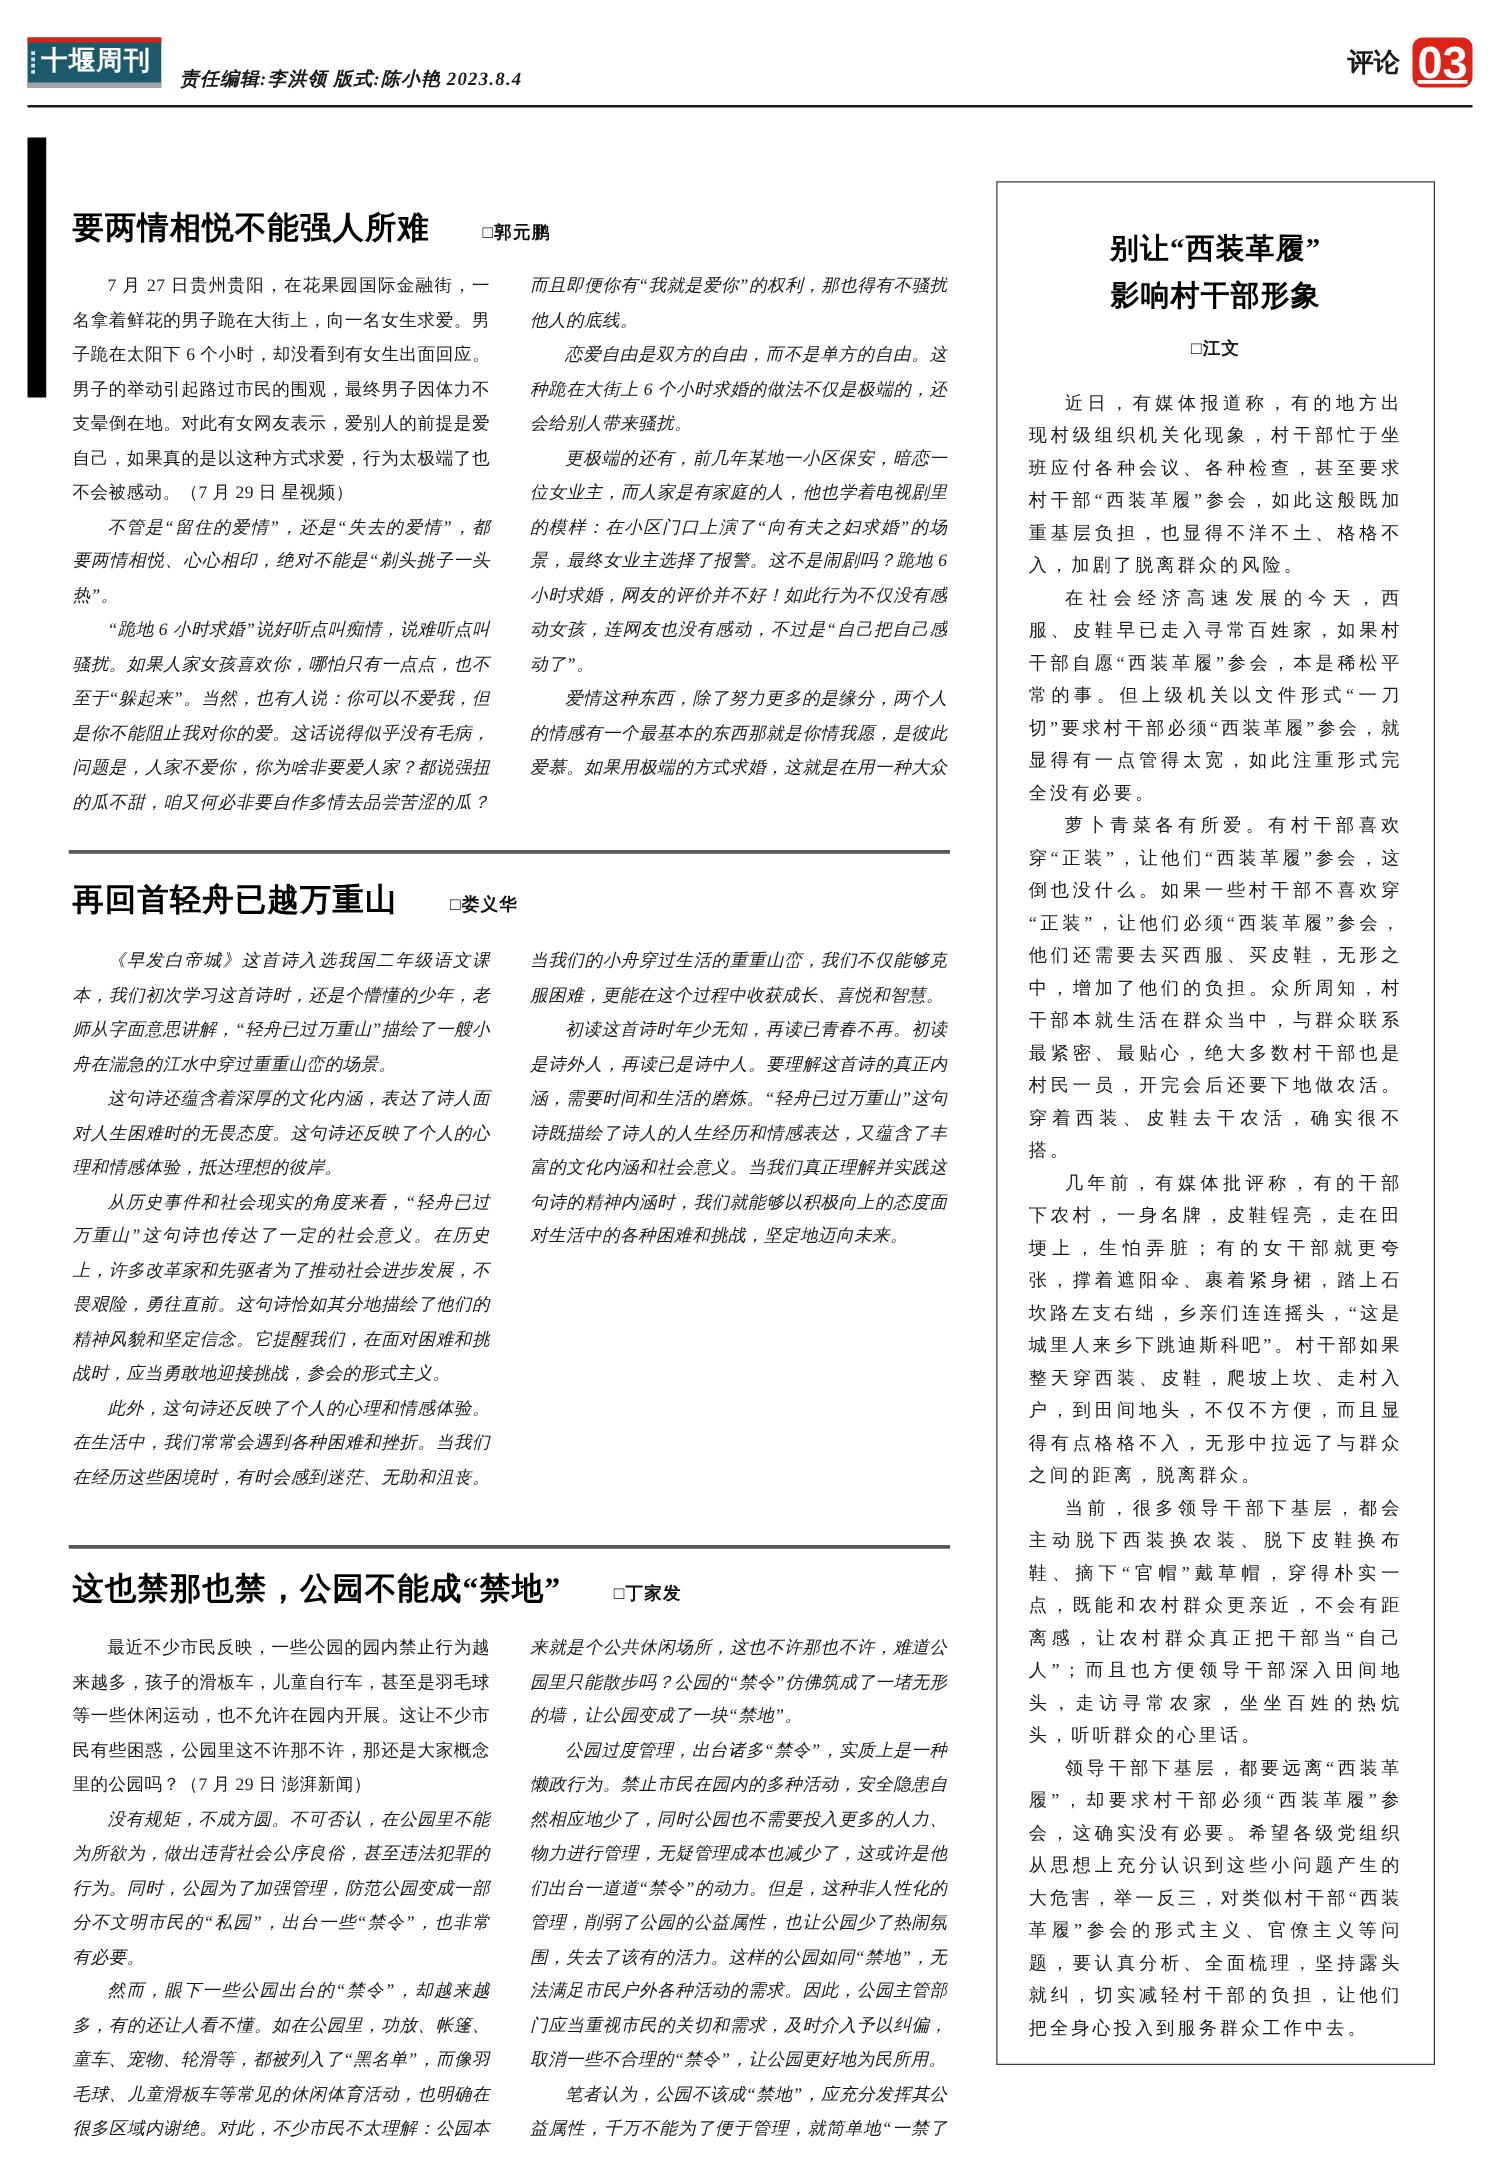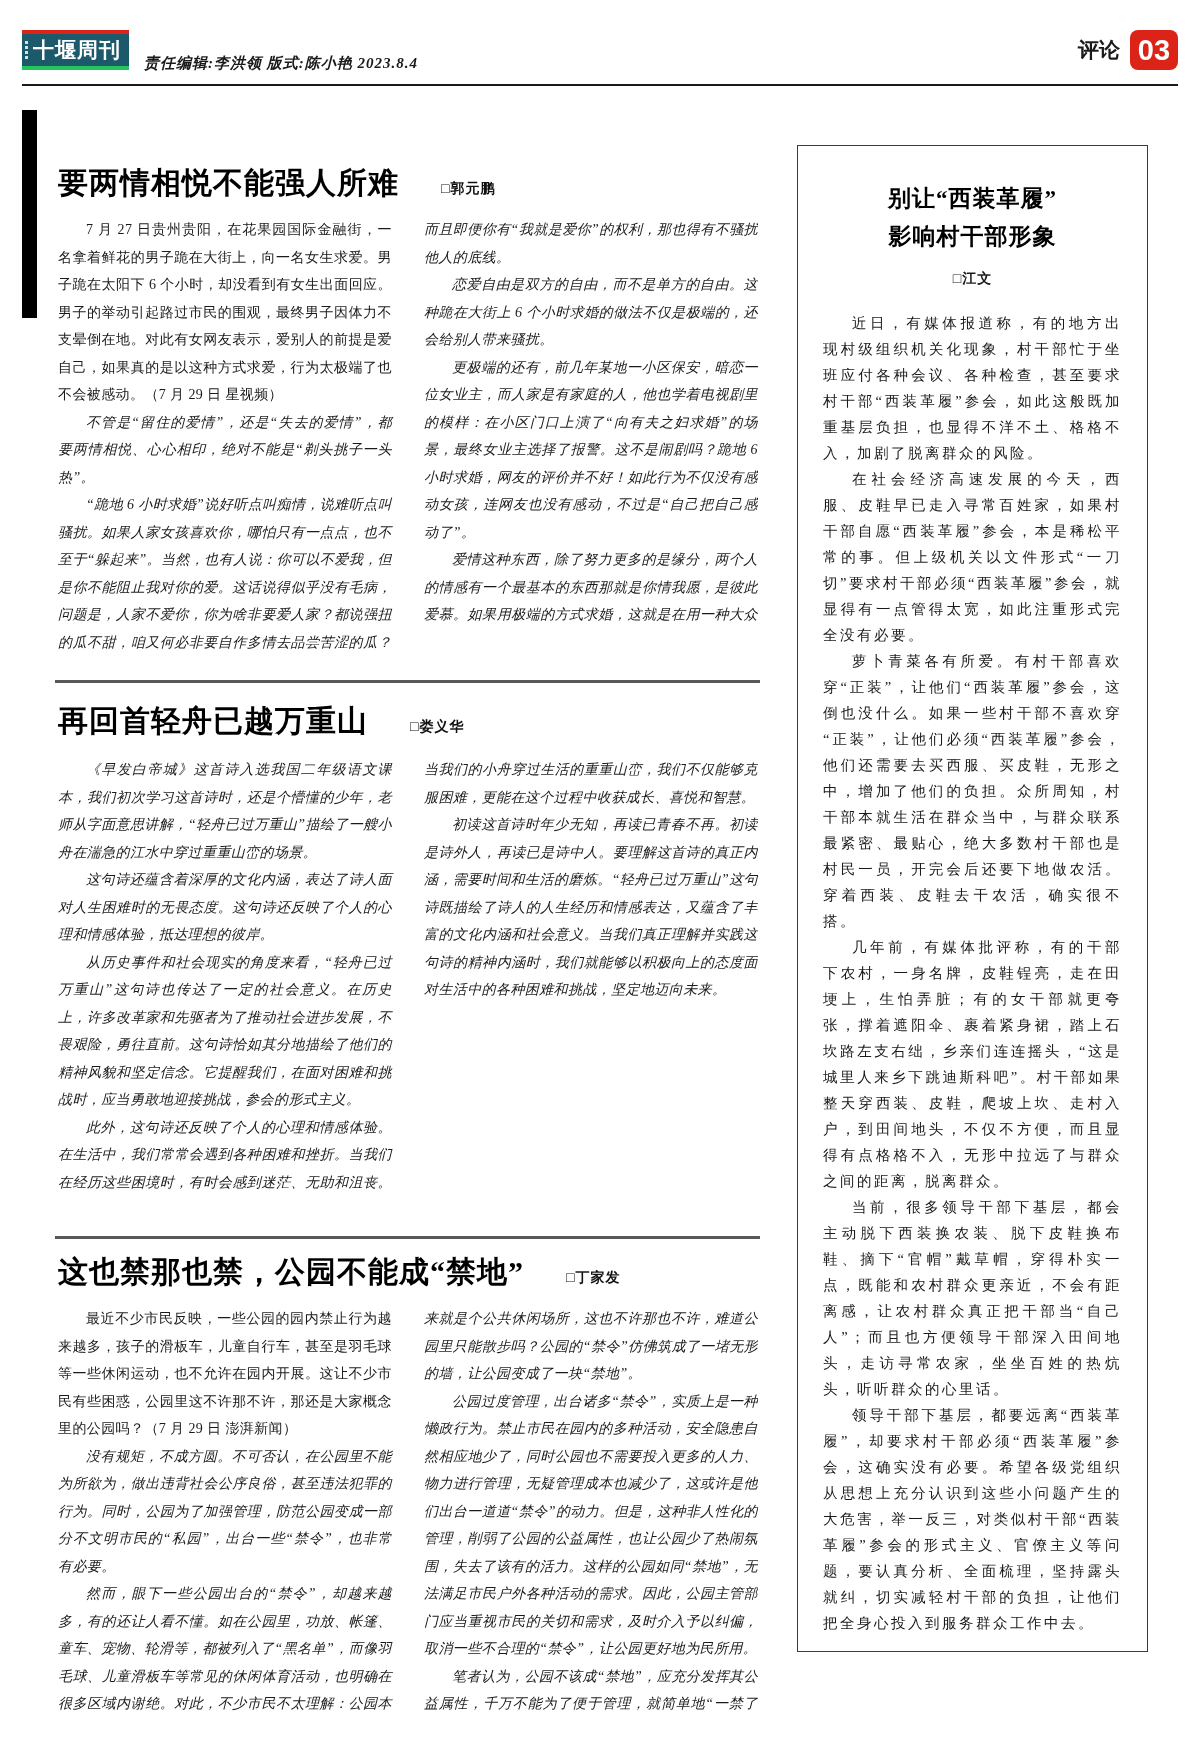--- a/index.html
+++ b/index.html
@@ -4,48 +4,48 @@
 <style>
   html,body{margin:0;padding:0;}
   body{
     width:1200px;height:1738px;position:relative;background:#ffffff;
     font-family:"Liberation Serif","DejaVu Serif",serif;color:#1a1a1a;overflow:hidden;
   }
   
   .header{position:absolute;top:28px;left:22px;width:1156px;height:46px;}
   .masthead{
     position:absolute;left:0;top:2px;width:104px;height:32px;
-    background:#1c5a6b;border-top:4px solid #db2317;border-bottom:4px solid #22c55e;
-    display:flex;align-items:center;gap:3px;padding-left:3px;box-sizing:content-box;
+    background:#1c5a6b;border-top:4px solid #db2317;border-bottom:4px solid #a3a3a3;
+    display:flex;gap:3px;padding-left:3px;box-sizing:content-box;
   }
   .masthead-side{display:flex;flex-direction:column;justify-content:center;gap:2px;width:5px;}
   .masthead-side i{display:block;width:3px;height:3px;background:#cfe3e8;}
   .masthead-text{color:#fff;font-weight:bold;font-size:21px;letter-spacing:1px;white-space:nowrap;}
   .edition-info{
     position:absolute;left:122px;bottom:1px;font-size:15px;font-weight:bold;font-style:italic;
     letter-spacing:1px;white-space:nowrap;
   }
   .section-wrap{position:absolute;right:0;top:2px;display:flex;align-items:center;gap:10px;}
   .section-label{font-size:21px;font-weight:bold;font-family:"Liberation Sans","DejaVu Sans",sans-serif;}
   .page-number{
     width:48px;height:40px;background:#db2317;color:#fff;border-radius:8px;
     display:flex;align-items:center;justify-content:center;
-    font-size:29px;font-weight:bold;font-family:"Liberation Sans","DejaVu Sans",sans-serif;
+    font-size:36px;font-weight:bold;font-family:"Liberation Sans","DejaVu Sans",sans-serif;text-decoration:underline;
   }
   .header-rule{position:absolute;top:84px;left:22px;width:1156px;height:0;border-top:2px solid #1a1a1a;}
   .side-bar-black{position:absolute;left:22px;top:110px;width:15px;height:208px;background:#000;}
 
   
   .article{position:absolute;left:58px;width:700px;}
   .art1{top:162px;}
   .art2{top:700px;}
   .art3{top:1251px;}
   .title-row{display:flex;align-items:baseline;white-space:nowrap;}
   .title-row h2{
-    margin:0;font-size:30px;font-weight:bold;letter-spacing:1px;line-height:42px;color:#000;
+    margin:0;font-size:25px;font-weight:bold;letter-spacing:1px;line-height:42px;color:#000;
   }
   .author{
     margin-left:42px;font-size:14px;font-weight:bold;color:#111;
     font-family:"Liberation Sans","DejaVu Sans",sans-serif;letter-spacing:1px;
   }
   .article-body{
     margin-top:12px;column-count:2;column-gap:32px;column-fill:auto;overflow:hidden;
     font-size:14px;line-height:27.5px;text-align:justify;letter-spacing:0.4px;
   }
   .body1{height:448px;}

